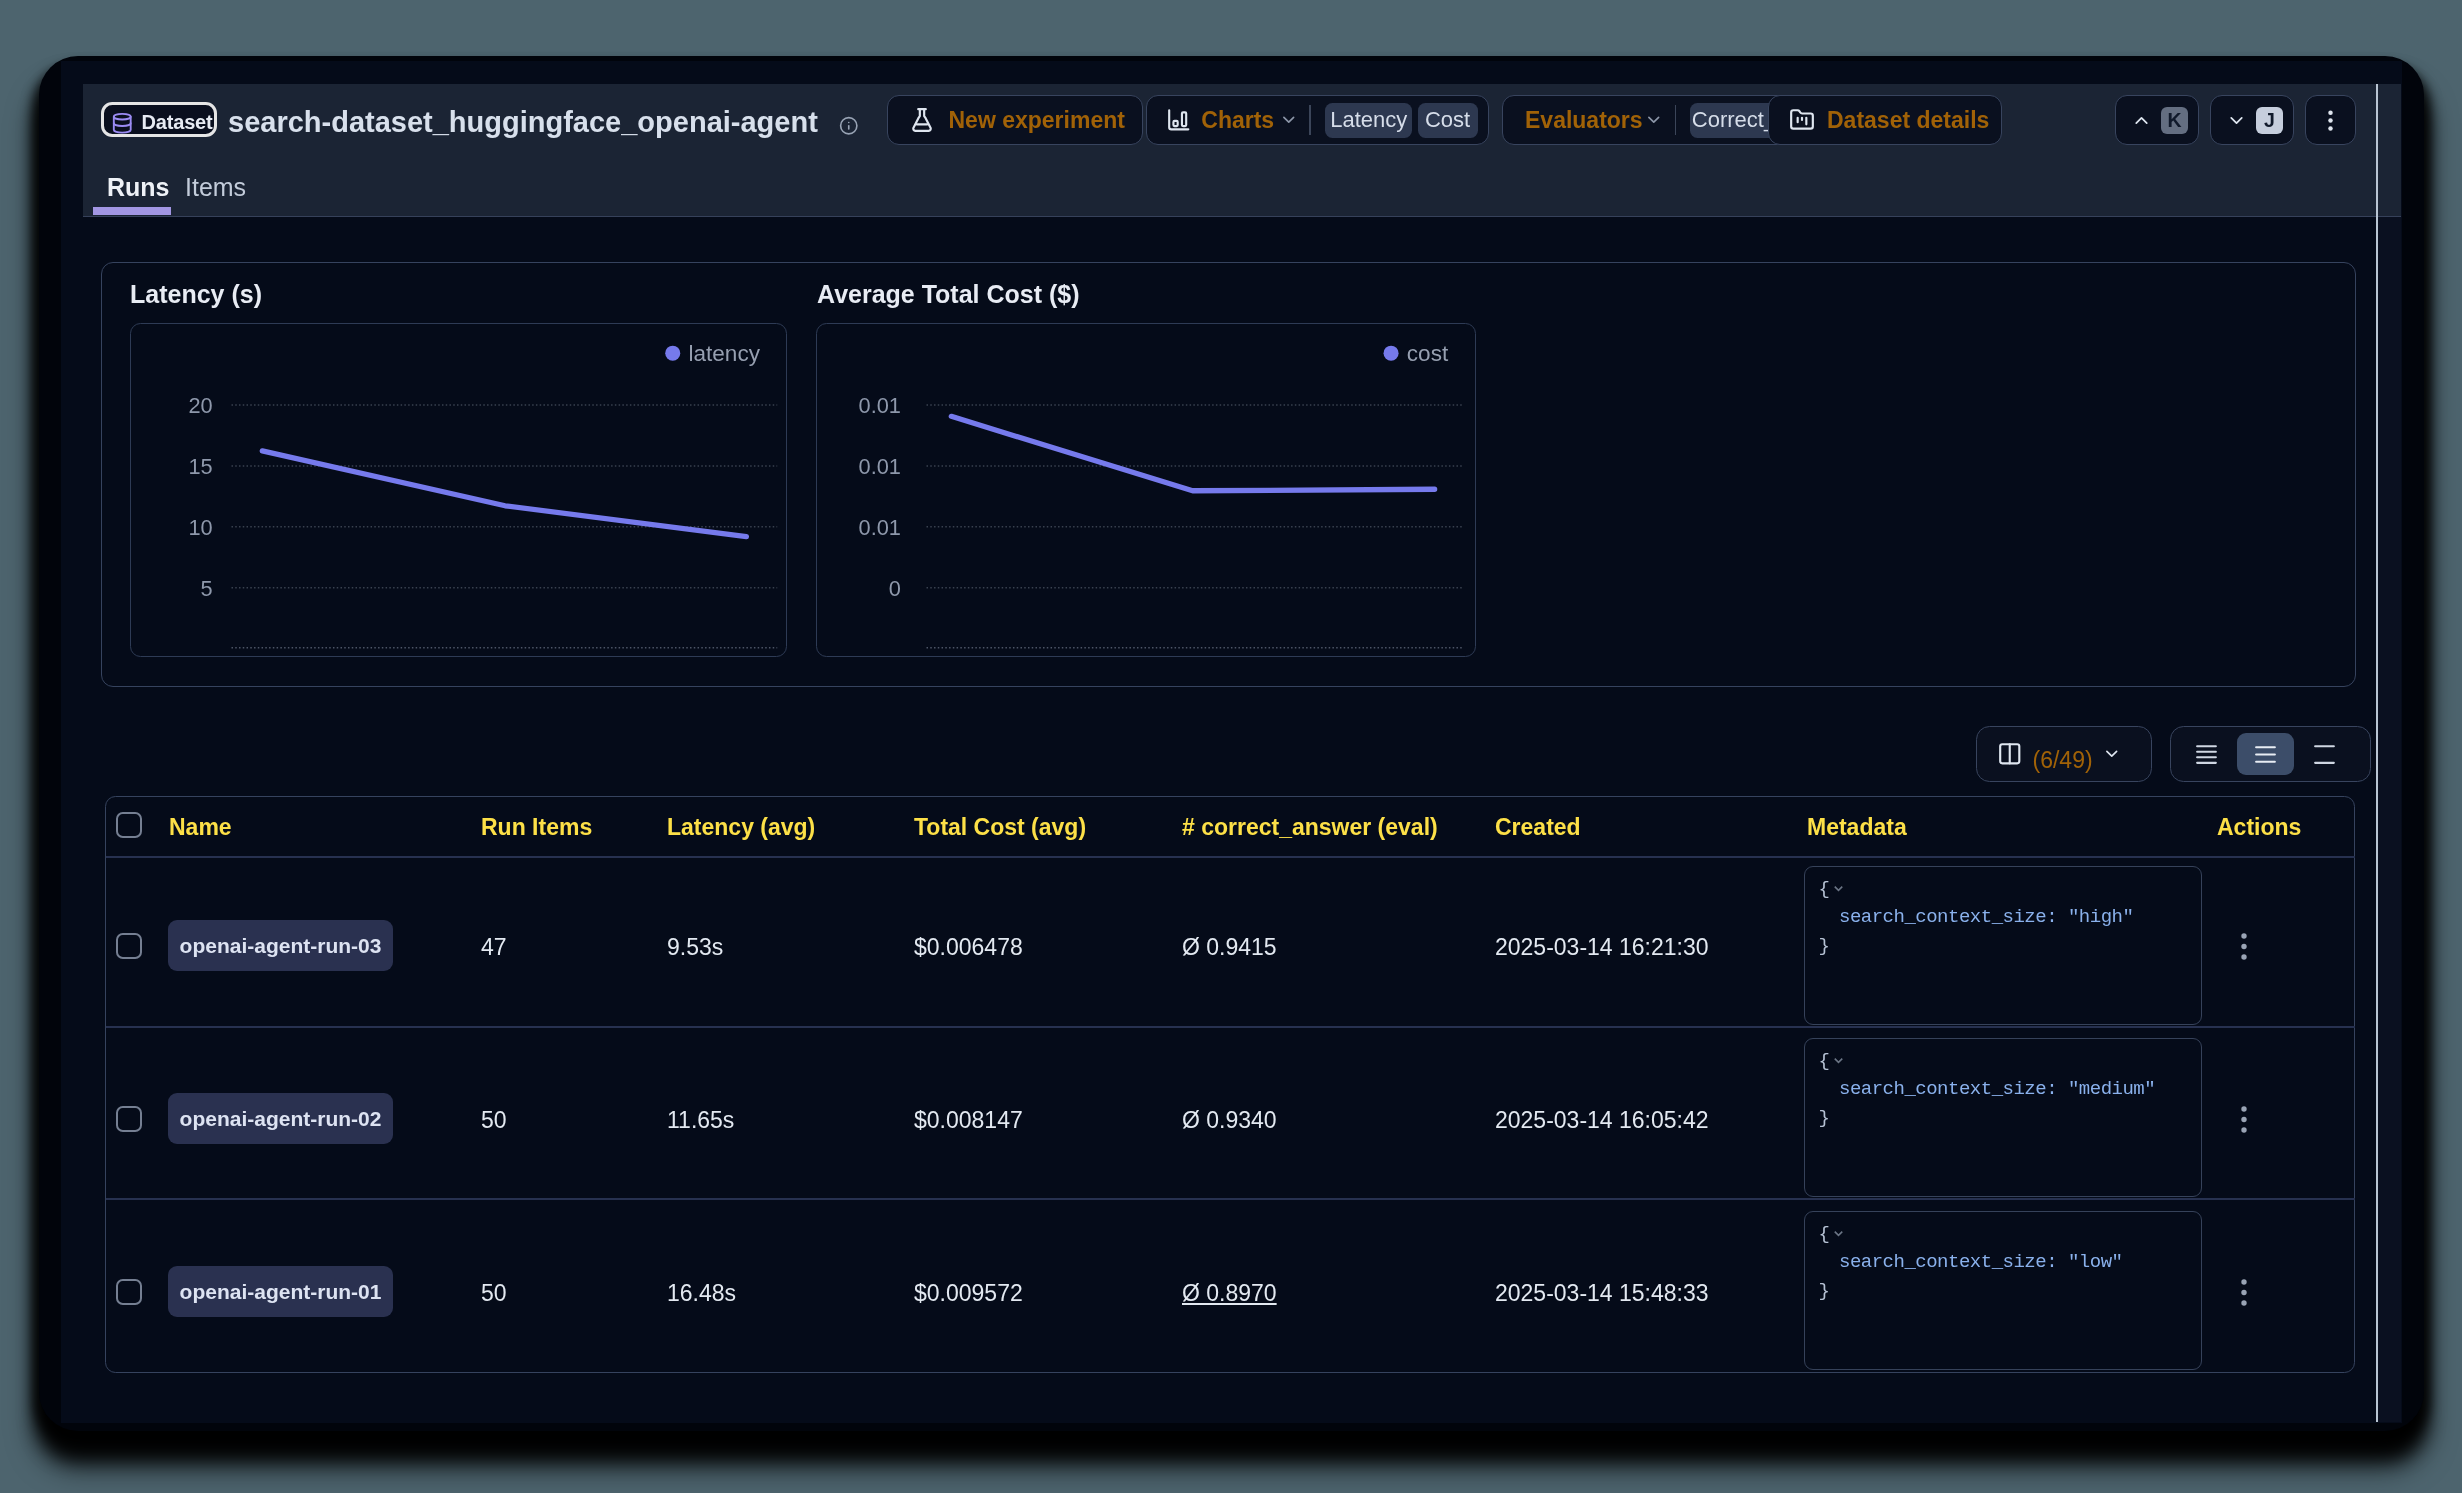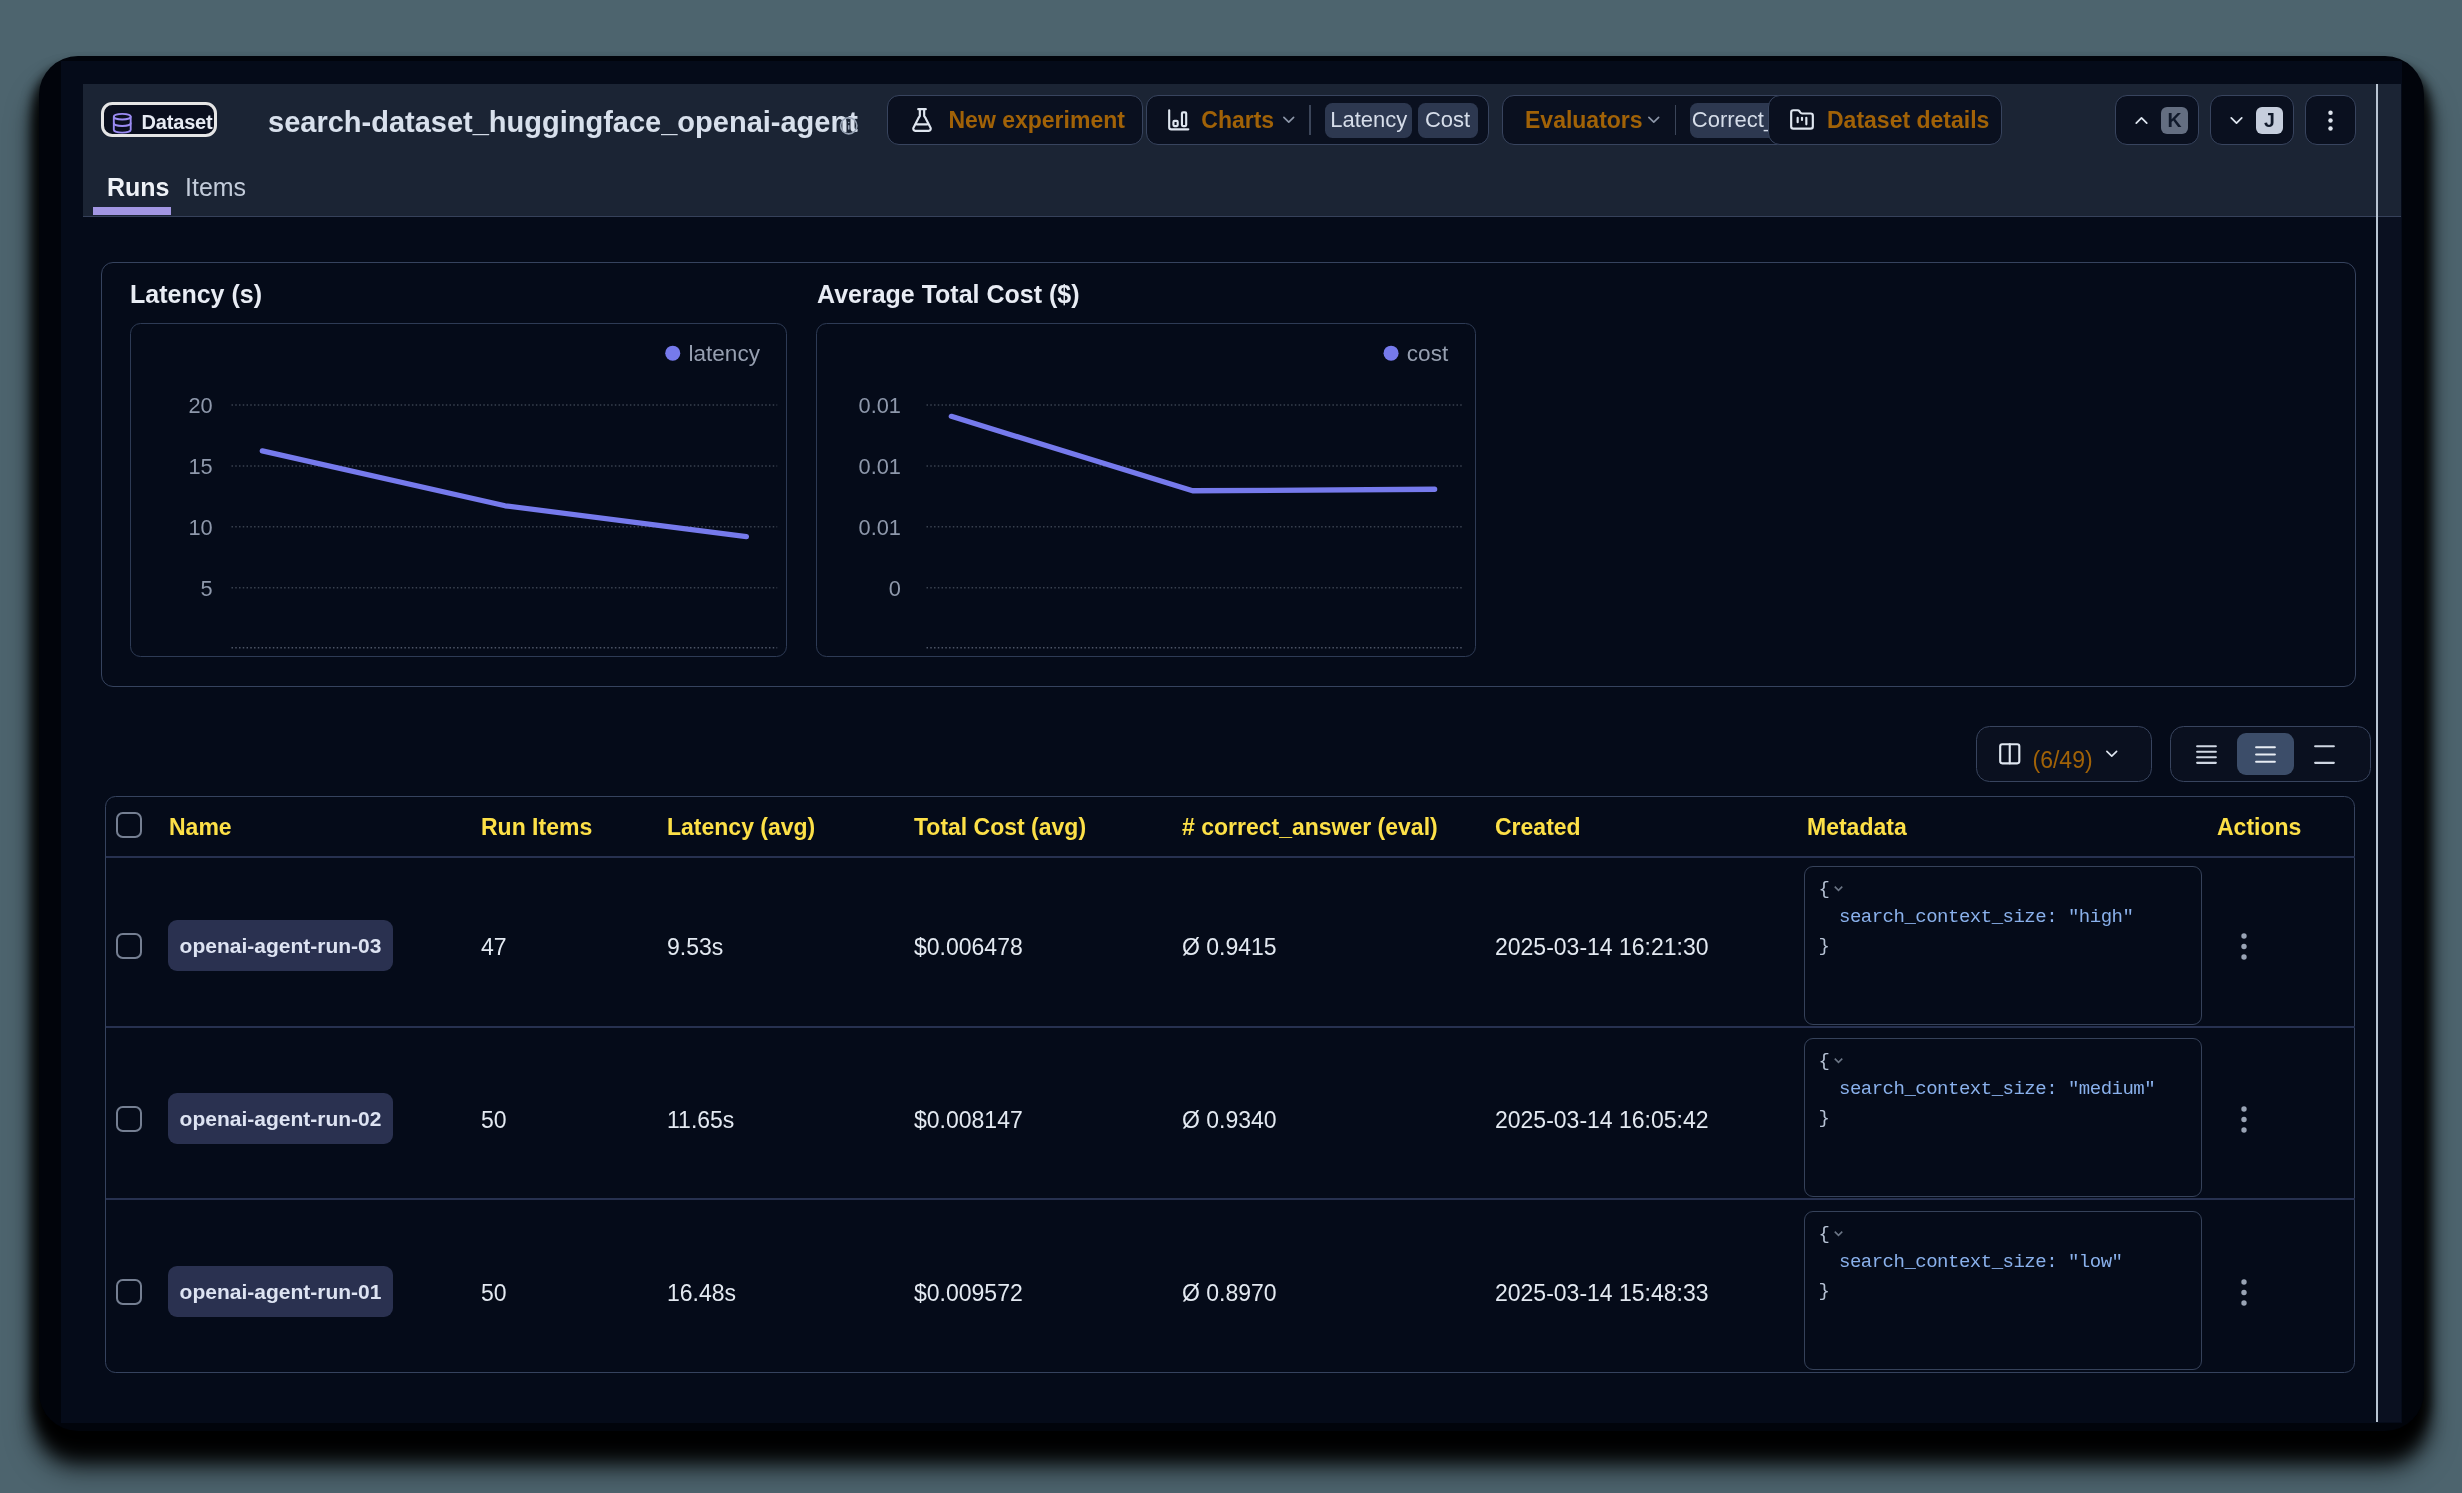--- a/index.html
+++ b/index.html
@@ -15,21 +15,21 @@
   position:absolute; left:61px; top:61px; width:2341px; height:1362px;
   background:#050b19;
 }
 #scrollline { position:absolute; left:2376px; top:84px; width:2.3px; height:1338px; background:#b9c5d3; z-index:5; }
 #rightsliver { position:absolute; left:2378px; top:217px; width:23px; height:1205px; background:#0a1020; }
 #strip { position:absolute; left:83px; top:84px; width:2318px; height:133px; background:#1b2434; border-bottom:1.5px solid #36415a; }
 
 #badge { position:absolute; left:101px; top:102px; width:116px; height:35px; border-radius:11.3px; background:#0a0f1e; border:3px solid #e5e5e5; display:flex; align-items:flex-end; }
 #badge svg { margin-left:6.8px; }
 #badge span { color:#e7ebf3; font-weight:bold; font-size:20px; margin-left:8.3px; letter-spacing:-0.2px; }
-#title { position:absolute; left:228px; top:106px; font-size:29px; font-weight:bold; color:#d8e0ec;margin-left:40px; }
+#title { position:absolute; left:228px; top:106px; font-size:29px; font-weight:bold; color:#d8e0ec; }
 #info { position:absolute; left:839px; top:116px; }
 
 .btn { position:absolute; top:95px; height:50px; border-radius:12px; background:#0a101f; border:1.5px solid #38445e; display:flex; align-items:center; color:#dfe6f0; }
 .btn .lbl { font-size:23px; font-weight:500; color:#a16207; }
 .chip { background:#2d3850; border-radius:7.5px; color:#d6dde9; font-size:22px; display:flex; align-items:center; justify-content:center; }
 .vdiv { width:1.5px; height:30px; background:#3b4559; }
 
 #tab-runs { position:absolute; left:107px; top:173px; font-size:25px; font-weight:bold; color:#eef1f6; }
 #tab-items { position:absolute; left:185px; top:173px; font-size:25px; font-weight:500; color:#c3ccda; }
 #tab-underline { position:absolute; left:93px; top:207px; width:78px; height:8.3px; background:#a296e3; }
@@ -268,21 +268,21 @@
     <circle cx="8" cy="8" r="3.6"></circle>
     <circle cx="8" cy="22" r="3.6"></circle>
     <circle cx="8" cy="36" r="3.6"></circle>
   </svg>
 
 <div class="checkbox" style="left:116px; top:1279px;"></div>
 <div class="namebadge" style="top:1266px;">openai-agent-run-01</div>
 <div class="td" style="left:481px; top:1280px;">50</div>
 <div class="td" style="left:667px; top:1280px;">16.48s</div>
 <div class="td" style="left:914px; top:1280px;">$0.009572</div>
-<div class="td" style="left:1182px; top:1280px;">Ø 0.8970</div>
+<div class="td" style="left:1182px; top:1280px;text-decoration:underline;">Ø 0.8970</div>
 <div class="td" style="left:1495px; top:1280px;">2025-03-14 15:48:33</div>
 <div class="metabox" style="top:1211px;">
   <div style="margin:10.5px 0 0 13.5px;">{<svg style="display:inline-block;vertical-align:middle;stroke:#6b7585;stroke-width:2.5;fill:none;margin-left:1.5px" width="15" height="15" viewBox="0 0 24 24">
         <path d="m6 9 6 6 6-6"></path>
       </svg></div>
   <div style="margin:6.8px 0 0 34px;"><span class="k">search_context_size: "low"</span></div>
   <div style="margin:6.8px 0 0 13.5px;">}</div>
 </div>
 <svg class="dots3" style="top:1276px;" width="12" height="33" viewBox="0 0 16 44" fill="#9aa4b5">
     <circle cx="8" cy="8" r="3.6"></circle>

